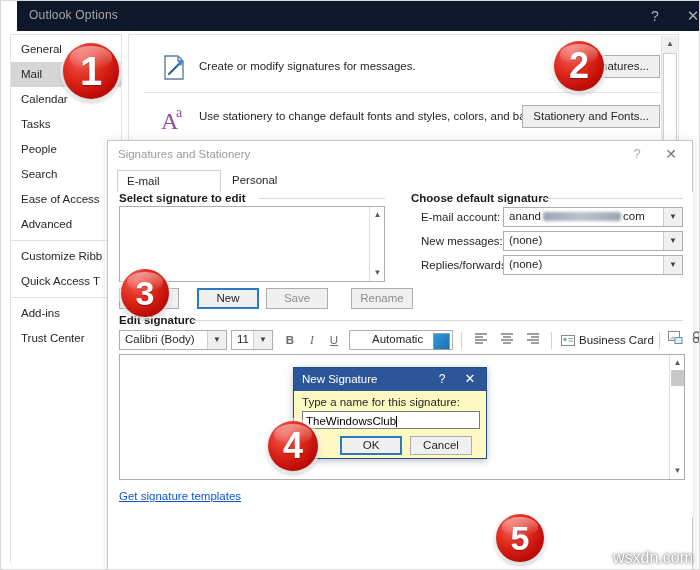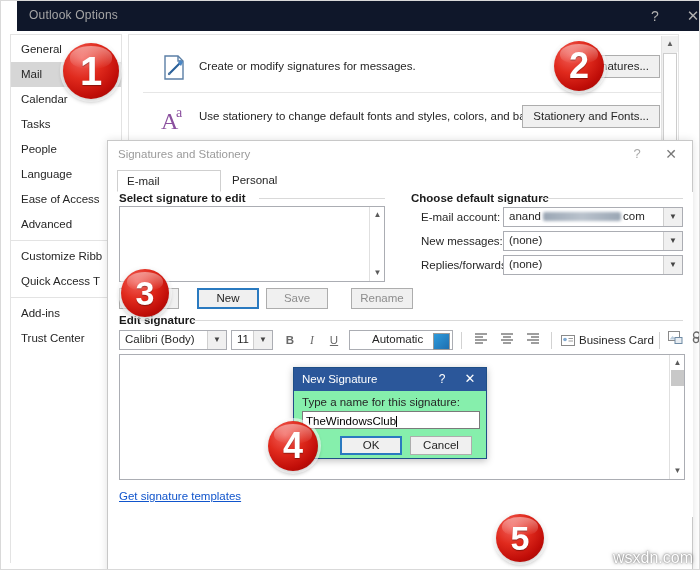--- a/index.html
+++ b/index.html
@@ -417,21 +417,21 @@
     background: #f0f0f0;
     border-top: 1px solid #dcdcdc;
     box-sizing: border-box;
   }
 
   
   .new-sig {
     position: absolute;
     left: 292px; top: 366px;
     width: 194px; height: 92px;
-    background: #86efac;
+    background: #fef9c3;
     border: 1px solid #1f4e86;
     box-sizing: border-box;
     box-shadow: 0 2px 7px rgba(0,0,0,.25);
   }
   .ns-titlebar {
     position: absolute;
     left: 0; top: 0;
     width: 100%; height: 23px;
     background: #2b579a;
   }
@@ -550,21 +550,21 @@
       <div class="opt-help">?</div>
       <div class="opt-close">✕</div>
     </div>
 
     <div class="opt-nav">
       <div class="nav-item">General</div>
       <div class="nav-item selected">Mail</div>
       <div class="nav-item">Calendar</div>
       <div class="nav-item">Tasks</div>
       <div class="nav-item">People</div>
-      <div class="nav-item">Language</div>
+      <div class="nav-item">Search</div>
       <div class="nav-item">Ease of Access</div>
       <div class="nav-item">Advanced</div>
       <div class="nav-sep"></div>
       <div class="nav-item">Customize Ribb</div>
       <div class="nav-item">Quick Access T</div>
       <div class="nav-sep"></div>
       <div class="nav-item">Add-ins</div>
       <div class="nav-item">Trust Center</div>
     </div>
 

